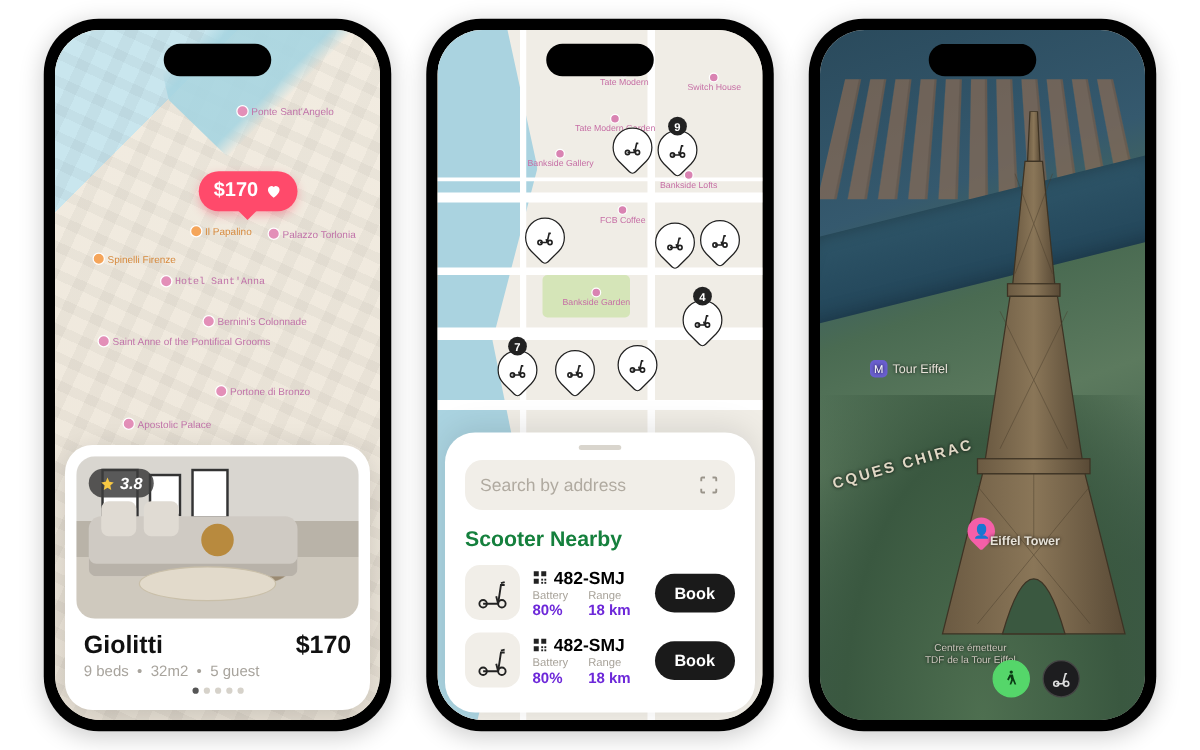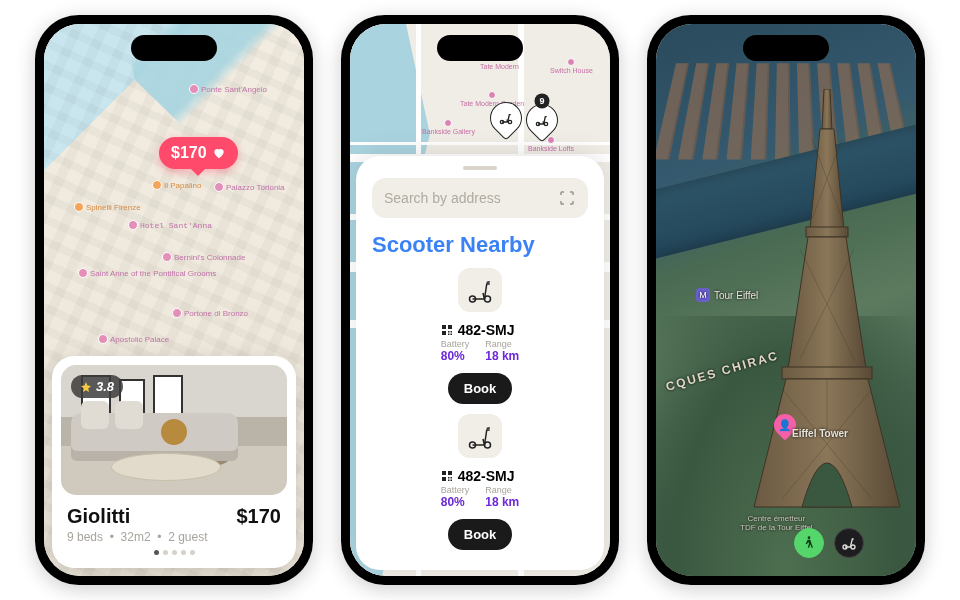--- a/index.html
+++ b/index.html
@@ -141,22 +141,22 @@
     background:#fff; border-radius:24px;
     padding:14px 16px 10px;
     box-shadow:0 -4px 24px rgba(0,0,0,0.1);
   }
   .sheet-grab{width:34px;height:4px;background:#d9d5cd;border-radius:2px;margin:-4px auto 8px;}
   .search {
     background:#f1eee8; border-radius:14px; height:40px;
     display:flex; align-items:center; padding:0 12px; color:#b0aaa0;
     font-size:14px; justify-content:space-between;
   }
-  .sheet h3{font-size:22px;font-weight:700;margin:14px 0 10px;color:#3b82f6;}
-  .scooter-row{display:flex;align-items:center;gap:10px;margin-bottom:10px;flex-direction:column;}
+  .sheet h3{font-size:17px;font-weight:700;margin:14px 0 10px;color:#15803d;}
+  .scooter-row{display:flex;align-items:center;gap:10px;margin-bottom:10px;}
   .thumb{width:44px;height:44px;background:#f1eee8;border-radius:12px;display:flex;align-items:center;justify-content:center;}
   .thumb svg{width:30px;height:30px;}
   .sinfo{flex:1;}
   .sid{display:flex;align-items:center;gap:5px;font-weight:700;font-size:14px;}
   .stats{display:flex;gap:16px;font-size:9px;color:#a8a39a;margin-top:1px;}
   .stats b{display:block;color:#6d28d9;font-size:12px;font-weight:600;}
   .book-btn{background:#1a1a1a;color:#fff;border:none;border-radius:18px;padding:8px 16px;font-size:13px;font-weight:600;}
 
   
   .map3{width:100%;height:100%;position:relative;
@@ -261,21 +261,21 @@
         </div>
       </div>
       <div class="listing-info">
         <div class="listing-title-row">
           <span class="listing-title">Giolitti</span>
           <span class="listing-price">$170</span>
         </div>
         <div class="listing-meta">
           <span>9 beds</span> &nbsp;•&nbsp;
           <span>32m2</span> &nbsp;•&nbsp;
-          <span>2 guest</span>
+          <span>5 guest</span>
         </div>
         <div class="dots">
           <span class="active"></span>
             <span></span>
             <span></span>
             <span></span>
             <span></span>
         </div>
       </div>
     </div>

